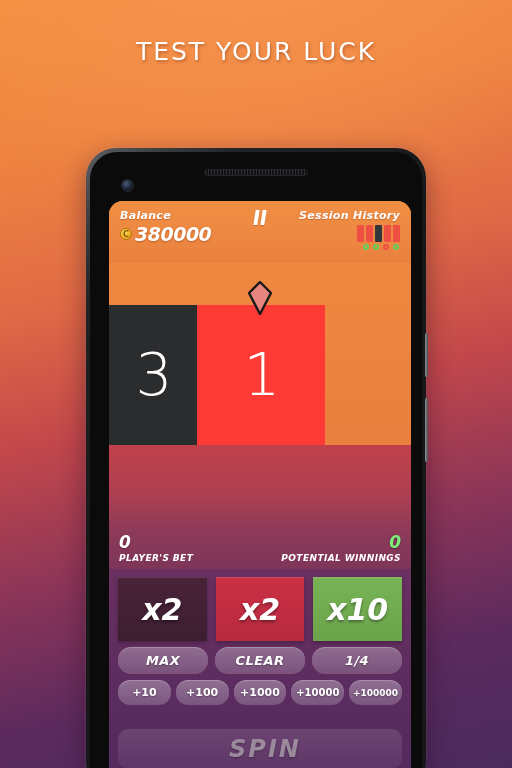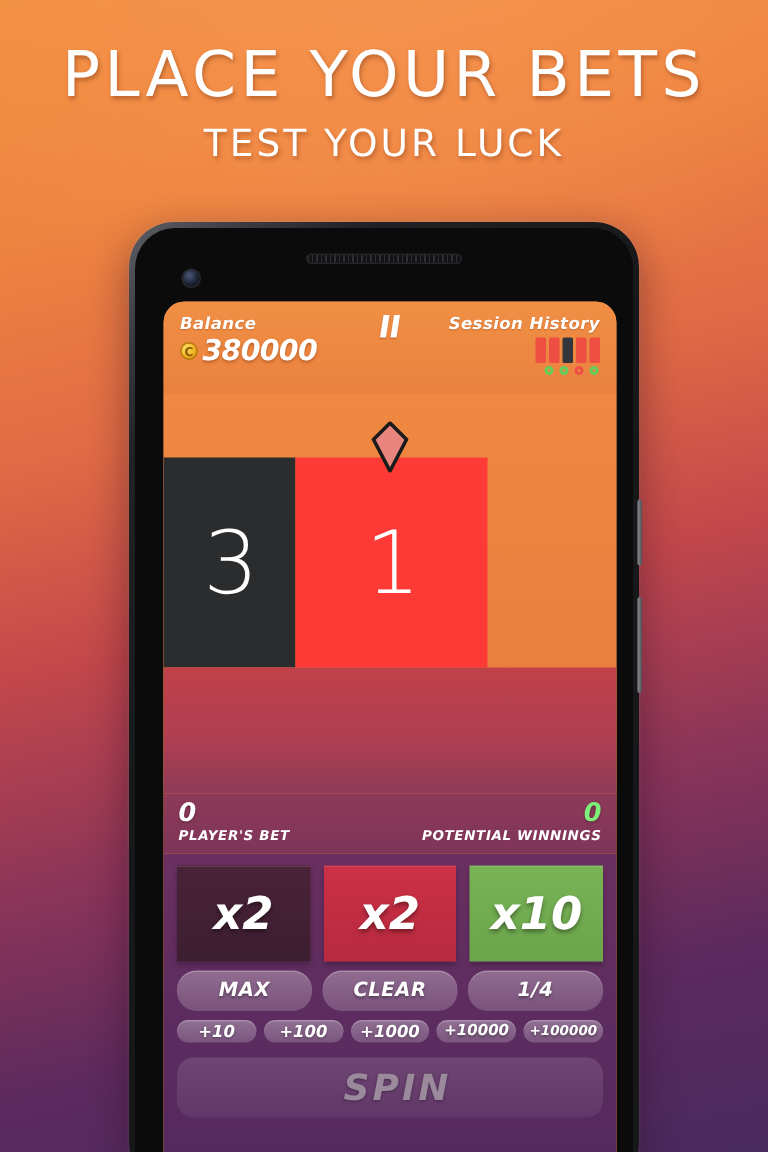--- a/index.html
+++ b/index.html
@@ -136,40 +136,39 @@
   .act-row { display:flex; gap:7px; }
   .act { flex:1 1 0; height:27px; border-radius:13px; display:flex; align-items:center;
          justify-content:center; cursor:pointer;
          background:linear-gradient(180deg,rgba(255,255,255,.30) 0%,rgba(255,255,255,.18) 100%);
          font-family:"DejaVu Sans", sans-serif; font-weight:700; font-style:italic;
          font-size:13px; color:#fff; letter-spacing:.4px;
          text-shadow:0 1px 2px rgba(0,0,0,.35);
          box-shadow:inset 0 1px 0 rgba(255,255,255,.22); }
 
   .chip-row { display:flex; gap:5px; }
-  .chip { flex:1 1 0; height:15px; border-radius:12px; display:flex; align-items:center;
+  .chip { flex:1 1 0; height:25px; border-radius:12px; display:flex; align-items:center;
           justify-content:center; cursor:pointer;
           background:linear-gradient(180deg,rgba(255,255,255,.32) 0%,rgba(255,255,255,.20) 100%);
-          font-family:"DejaVu Sans", sans-serif; font-weight:700; font-style:italic;
+          font-family:"DejaVu Sans", sans-serif; font-weight:700; 
           color:#fff; text-shadow:0 1px 2px rgba(0,0,0,.35);
           box-shadow:inset 0 1px 0 rgba(255,255,255,.22); font-size:11px; white-space:nowrap; }
   .chip.c4 { font-size:10px; }
   .chip.c5 { font-size:9px; }
 
   .spin { height:40px; border-radius:11px; display:flex; align-items:center; justify-content:center;
-          margin-top:4px; cursor:pointer;
+          margin-top:18px; cursor:pointer;
           background:linear-gradient(180deg,rgba(255,255,255,.12) 0%,rgba(255,255,255,.06) 100%);
           font-family:"DejaVu Sans", sans-serif; font-weight:700; font-style:italic;
           font-size:24px; letter-spacing:2px; color:#9a8a9c; text-shadow:0 1px 2px rgba(0,0,0,.3);padding-left:10px; }
 </style>
 </head>
 <body>
 
 <div class="headline-wrap">
-  <div class="headline">PLACE YOUR BETS</div>
   <div class="subhead">TEST YOUR LUCK</div>
 </div>
 
 <div class="phone">
   <div class="side-btn vol"></div>
   <div class="side-btn pwr"></div>
 
   <div class="phone-inner">
     <div class="speaker"></div>
     <div class="camera"></div>

